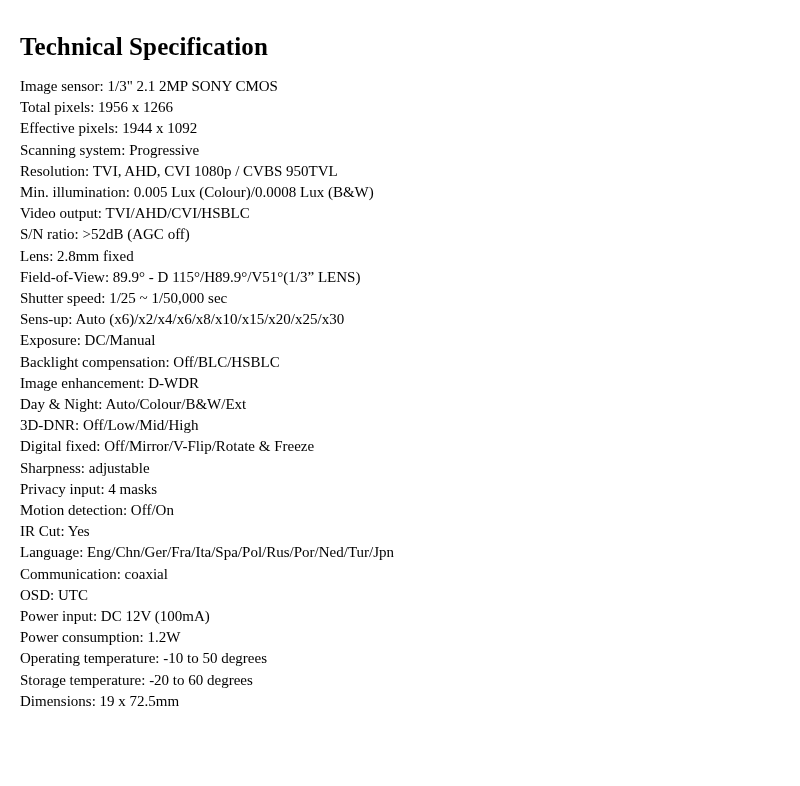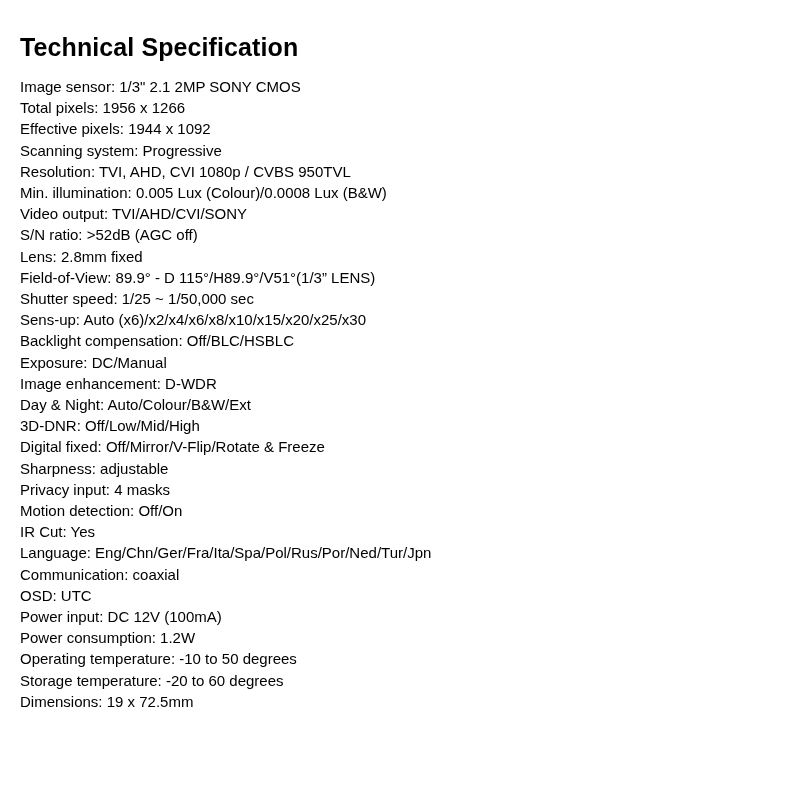--- a/index.html
+++ b/index.html
@@ -13,20 +13,21 @@
     font-family: "Liberation Sans", sans-serif;
     color: #000000;
     overflow: hidden;
   }
   .page {
     position: relative;
     width: 800px;
     height: 786px;
     box-sizing: border-box;
     padding: 32px 20px 0 20px;
+    font-family: Liberation Serif, serif;
   }
   .doc-title {
     font-size: 25px;
     font-weight: bold;
     line-height: 1.2;
     margin: 0 0 14px 0;
     letter-spacing: 0.1px;
   }
   .spec-list {
     list-style: none;
@@ -48,28 +49,28 @@
 
 <div class="page">
   <h1 class="doc-title">Technical Specification</h1>
   <ul class="spec-list">
       <li class="spec-row"><span class="spec-label">Image sensor:</span> <span class="spec-value">1/3" 2.1  2MP SONY CMOS</span></li>
       <li class="spec-row"><span class="spec-label">Total pixels:</span> <span class="spec-value">1956 x 1266</span></li>
       <li class="spec-row"><span class="spec-label">Effective pixels:</span> <span class="spec-value">1944 x 1092</span></li>
       <li class="spec-row"><span class="spec-label">Scanning system:</span> <span class="spec-value">Progressive</span></li>
       <li class="spec-row"><span class="spec-label">Resolution:</span> <span class="spec-value">TVI, AHD, CVI 1080p / CVBS 950TVL</span></li>
       <li class="spec-row"><span class="spec-label">Min. illumination:</span> <span class="spec-value">0.005 Lux (Colour)/0.0008 Lux (B&amp;W)</span></li>
-      <li class="spec-row"><span class="spec-label">Video output:</span> <span class="spec-value">TVI/AHD/CVI/SONY</span></li>
+      <li class="spec-row"><span class="spec-label">Video output:</span> <span class="spec-value">TVI/AHD/CVI/HSBLC</span></li>
       <li class="spec-row"><span class="spec-label">S/N ratio:</span> <span class="spec-value">&gt;52dB (AGC off)</span></li>
       <li class="spec-row"><span class="spec-label">Lens:</span> <span class="spec-value">2.8mm fixed</span></li>
       <li class="spec-row"><span class="spec-label">Field-of-View:</span> <span class="spec-value">89.9° - D 115°/H89.9°/V51°(1/3” LENS)</span></li>
       <li class="spec-row"><span class="spec-label">Shutter speed:</span> <span class="spec-value">1/25 ~ 1/50,000 sec</span></li>
       <li class="spec-row"><span class="spec-label">Sens-up:</span> <span class="spec-value">Auto (x6)/x2/x4/x6/x8/x10/x15/x20/x25/x30</span></li>
+      <li class="spec-row"><span class="spec-label">Exposure:</span> <span class="spec-value">DC/Manual</span></li>
       <li class="spec-row"><span class="spec-label">Backlight compensation:</span> <span class="spec-value">Off/BLC/HSBLC</span></li>
-      <li class="spec-row"><span class="spec-label">Exposure:</span> <span class="spec-value">DC/Manual</span></li>
       <li class="spec-row"><span class="spec-label">Image enhancement:</span> <span class="spec-value">D-WDR</span></li>
       <li class="spec-row"><span class="spec-label">Day &amp; Night:</span> <span class="spec-value">Auto/Colour/B&amp;W/Ext</span></li>
       <li class="spec-row"><span class="spec-label">3D-DNR:</span> <span class="spec-value">Off/Low/Mid/High</span></li>
       <li class="spec-row"><span class="spec-label">Digital fixed:</span> <span class="spec-value">Off/Mirror/V-Flip/Rotate &amp; Freeze</span></li>
       <li class="spec-row"><span class="spec-label">Sharpness:</span> <span class="spec-value">adjustable</span></li>
       <li class="spec-row"><span class="spec-label">Privacy input:</span> <span class="spec-value">4 masks</span></li>
       <li class="spec-row"><span class="spec-label">Motion detection:</span> <span class="spec-value">Off/On</span></li>
       <li class="spec-row"><span class="spec-label">IR Cut:</span> <span class="spec-value">Yes</span></li>
       <li class="spec-row"><span class="spec-label">Language:</span> <span class="spec-value">Eng/Chn/Ger/Fra/Ita/Spa/Pol/Rus/Por/Ned/Tur/Jpn</span></li>
       <li class="spec-row"><span class="spec-label">Communication:</span> <span class="spec-value">coaxial</span></li>

